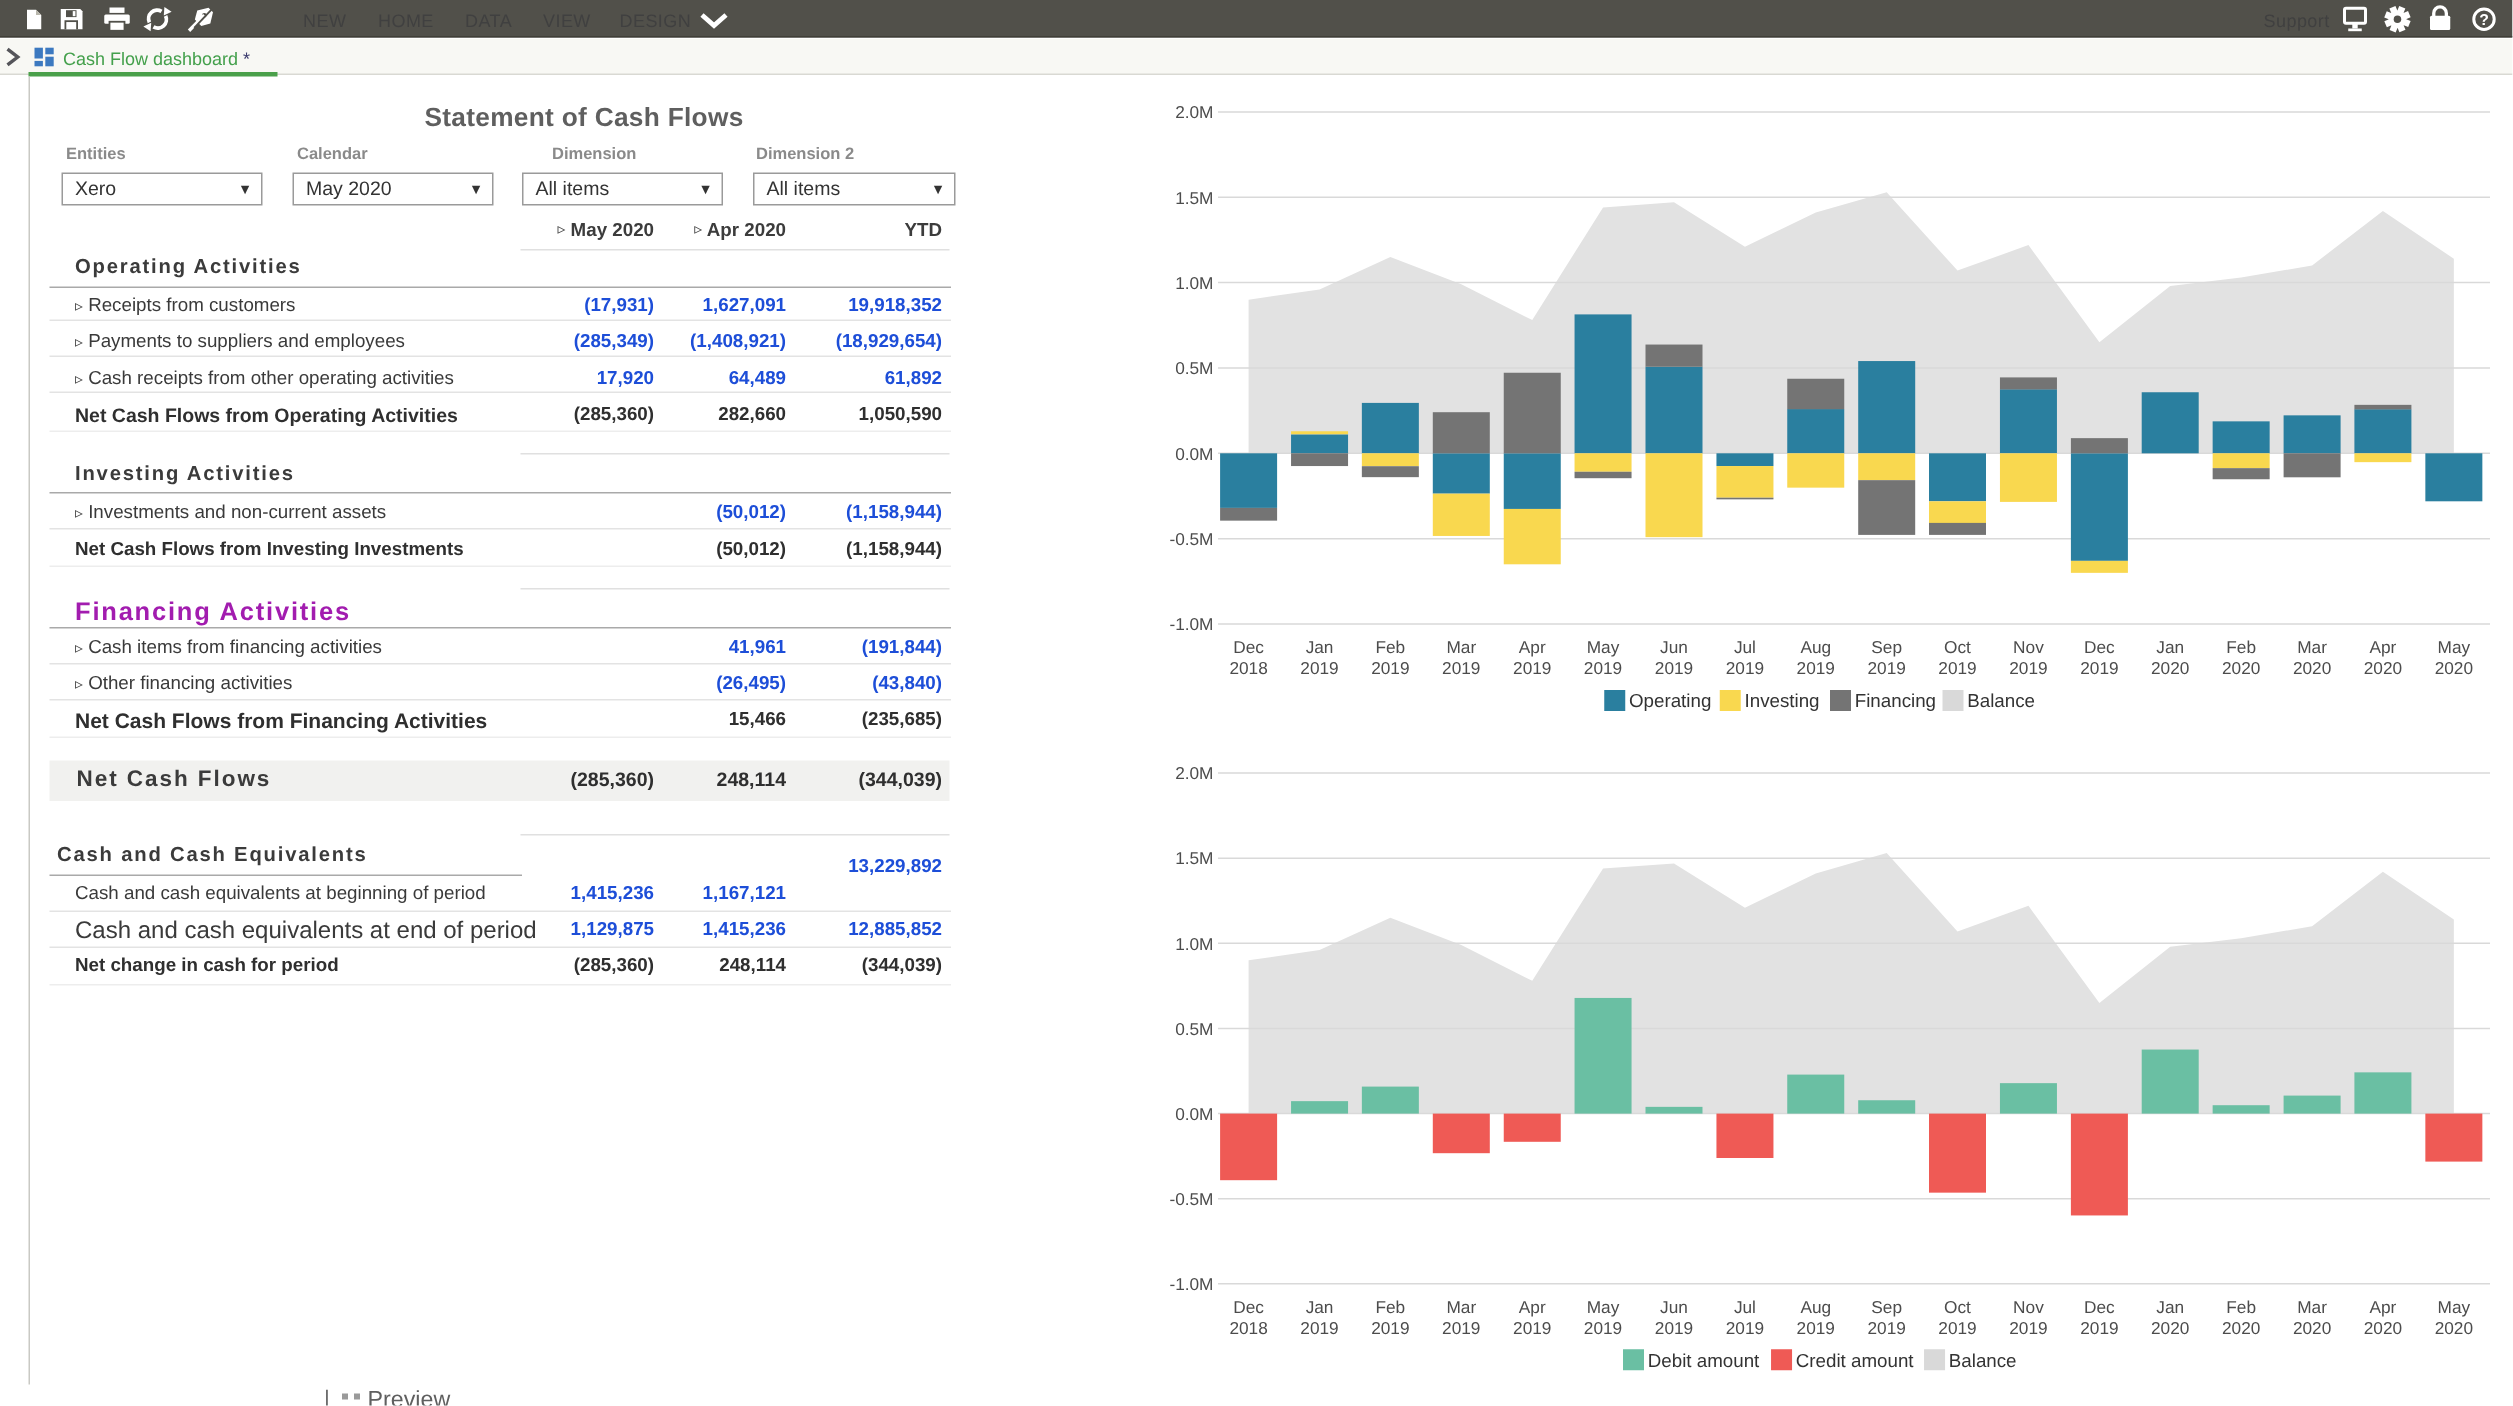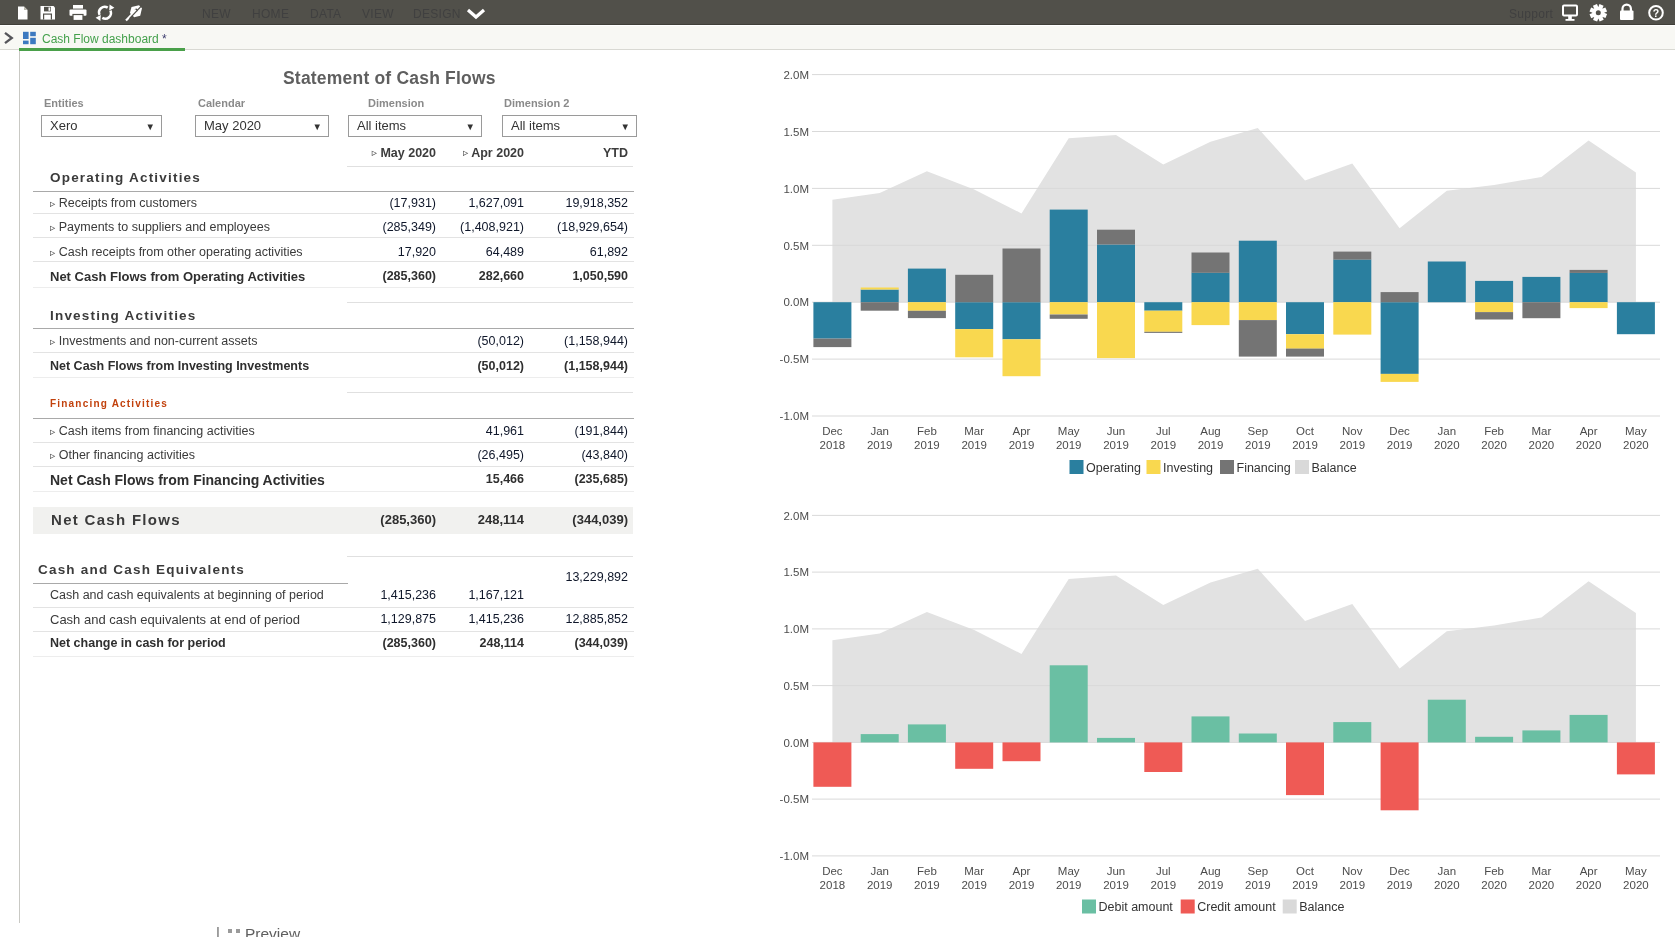--- a/index.html
+++ b/index.html
@@ -6,21 +6,21 @@
   font-family:"Liberation Sans", sans-serif; }
 #page { position:relative; width:1675px; height:937px; }
 #toolbar { position:absolute; left:0; top:0; width:1675px; height:25px; background:#51504a; border-bottom:1px solid #403f38; }
 .mi { position:absolute; top:6.8px; font-size:12px; color:#404040; letter-spacing:0.3px; }
 #tabbar { position:absolute; left:0; top:26px; width:1675px; height:24px; background:#f8f8f4; border-bottom:1px solid #d9d9d3; }
 .sel { position:absolute; top:114.5px; height:22.5px; border:1px solid #9a9a9a; background:#ffffff; font-size:13px; color:#333; padding:2.5px 0 0 8px; }
 .arr { position:absolute; right:6px; top:5.5px; font-size:9.5px; color:#333; }
 .colh { position:absolute; top:146px; font-size:12.5px; font-weight:bold; color:#3c3c3c; text-align:right; }
 .tri { font-size:10.5px; color:#444; font-weight:normal; position:relative; top:-1px; }
 .tri2 { font-size:10.5px; color:#444; }
-.num { position:absolute; font-size:12.5px; color:#0f172a; text-align:right; white-space:nowrap; }
+.num { position:absolute; font-size:12.5px; color:#1d4ed8; text-align:right; white-space:nowrap;font-weight:bold; }
 .num.bold { font-weight:bold; color:#2f2f2f; }
 .c1 { left:336px; width:100px; }
 .c2 { left:424px; width:100px; }
 .c3 { left:528px; width:100px; }
 </style></head>
 <body>
 <div id="page">
 <div id="toolbar"></div>
 <svg style="position:absolute;left:0;top:0" width="1675" height="26">
 <path d="M18 6.5 h6 l3.5 3.5 v9.5 h-9.5 z" fill="#ffffff"></path>
@@ -81,21 +81,21 @@
 <rect x="30.2" y="11.8" width="5.6" height="6.4" fill="#3c79c0"></rect>
 </svg>
 <div style="position:absolute;left:42px;top:31.5px;font-size:12px;color:#44a04c;white-space:nowrap">Cash Flow dashboard <span style="color:#3c3c6e">*</span></div>
 <div style="position:absolute;left:19px;top:47.6px;width:166px;height:3px;background:#4aa04a"></div>
 <div style="position:absolute;left:19px;top:51px;width:1px;height:872px;background:#c9c9c4"></div>
 <div style="position:absolute;left:283px;top:68px;width:212px;text-align:center;font-size:17.5px;font-weight:bold;color:#5f5f5f;letter-spacing:0.2px;white-space:nowrap">Statement of Cash Flows</div>
 <div style="position:absolute;left:44px;top:96.5px;font-size:11px;font-weight:bold;color:#8a8a8a">Entities</div>
 <div style="position:absolute;left:198px;top:96.5px;font-size:11px;font-weight:bold;color:#8a8a8a">Calendar</div>
 <div style="position:absolute;left:368px;top:96.5px;font-size:11px;font-weight:bold;color:#8a8a8a">Dimension</div>
 <div style="position:absolute;left:504px;top:96.5px;font-size:11px;font-weight:bold;color:#8a8a8a">Dimension 2</div>
-<div class="sel" style="left:41px;width:121px">Xero<span class="arr">▼</span></div>
+<div class="sel" style="left:41px;width:134px">Xero<span class="arr">▼</span></div>
 <div class="sel" style="left:195px;width:134px">May 2020<span class="arr">▼</span></div>
 <div class="sel" style="left:348px;width:134px">All items<span class="arr">▼</span></div>
 <div class="sel" style="left:502px;width:135px">All items<span class="arr">▼</span></div>
 <div class="colh" style="left:336px;width:100px"><span class="tri">▹</span> May 2020</div>
 <div class="colh" style="left:424px;width:100px"><span class="tri">▹</span> Apr 2020</div>
 <div class="colh" style="left:528px;width:100px">YTD</div>
 <div style="position:absolute;left:347px;top:166px;width:286px;height:1px;background:#e0e0e0"></div>
 <div style="position:absolute;left:50px;top:169.5px;font-size:13.5px;font-weight:bold;color:#3b3b3b;letter-spacing:1.2px;white-space:nowrap">Operating Activities</div>
 <div style="position:absolute;left:50px;top:196.2px;font-size:12.5px;color:#3a3a3a;white-space:nowrap"><span class="tri2">▹</span> Receipts from customers</div>
 <div class="num c1 " style="top:196.2px">(17,931)</div>
@@ -113,41 +113,41 @@
 <div class="num c1 bold" style="top:268.8px">(285,360)</div>
 <div class="num c2 bold" style="top:268.8px">282,660</div>
 <div class="num c3 bold" style="top:268.8px">1,050,590</div>
 <div style="position:absolute;left:50px;top:308.0px;font-size:13.5px;font-weight:bold;color:#3b3b3b;letter-spacing:1.2px;white-space:nowrap">Investing Activities</div>
 <div style="position:absolute;left:50px;top:334.0px;font-size:12.5px;color:#3a3a3a;white-space:nowrap"><span class="tri2">▹</span> Investments and non-current assets</div>
 <div class="num c2 " style="top:334.0px">(50,012)</div>
 <div class="num c3 " style="top:334.0px">(1,158,944)</div>
 <div style="position:absolute;left:50px;top:358.5px;font-size:12.5px;font-weight:bold;color:#2f2f2f;white-space:nowrap">Net Cash Flows from Investing Investments</div>
 <div class="num c2 bold" style="top:358.5px">(50,012)</div>
 <div class="num c3 bold" style="top:358.5px">(1,158,944)</div>
-<div style="position:absolute;left:50px;top:398.0px;font-size:10px;font-weight:bold;color:#c2410c;letter-spacing:1.2px;white-space:nowrap">Financing Activities</div>
+<div style="position:absolute;left:50px;top:398.0px;font-size:17px;font-weight:bold;color:#a21caf;letter-spacing:1.2px;white-space:nowrap">Financing Activities</div>
 <div style="position:absolute;left:50px;top:424.0px;font-size:12.5px;color:#3a3a3a;white-space:nowrap"><span class="tri2">▹</span> Cash items from financing activities</div>
 <div class="num c2 " style="top:424.0px">41,961</div>
 <div class="num c3 " style="top:424.0px">(191,844)</div>
 <div style="position:absolute;left:50px;top:448.2px;font-size:12.5px;color:#3a3a3a;white-space:nowrap"><span class="tri2">▹</span> Other financing activities</div>
 <div class="num c2 " style="top:448.2px">(26,495)</div>
 <div class="num c3 " style="top:448.2px">(43,840)</div>
 <div style="position:absolute;left:50px;top:472.4px;font-size:14px;font-weight:bold;color:#2f2f2f;white-space:nowrap">Net Cash Flows from Financing Activities</div>
 <div class="num c2 bold" style="top:472.4px">15,466</div>
 <div class="num c3 bold" style="top:472.4px">(235,685)</div>
 <div style="position:absolute;left:33px;top:506.5px;width:600px;height:27px;background:#f1f1ef"></div>
 <div style="position:absolute;left:51px;top:511.0px;font-size:15px;font-weight:bold;color:#3b3b3b;letter-spacing:1.3px;white-space:nowrap">Net Cash Flows</div>
 <div class="num c1 bold" style="top:512.0px;font-size:13px">(285,360)</div>
 <div class="num c2 bold" style="top:512.0px;font-size:13px">248,114</div>
 <div class="num c3 bold" style="top:512.0px;font-size:13px">(344,039)</div>
 <div style="position:absolute;left:38px;top:561.5px;font-size:13.5px;font-weight:bold;color:#3b3b3b;letter-spacing:1.2px;white-space:nowrap">Cash and Cash Equivalents</div>
 <div style="position:absolute;left:50px;top:588.0px;font-size:12.5px;color:#3a3a3a;white-space:nowrap">Cash and cash equivalents at beginning of period</div>
 <div class="num c1 " style="top:588.0px">1,415,236</div>
 <div class="num c2 " style="top:588.0px">1,167,121</div>
 <div class="num c3 " style="top:570px">13,229,892</div>
-<div style="position:absolute;left:50px;top:612.2px;font-size:13px;color:#3a3a3a;white-space:nowrap">Cash and cash equivalents at end of period</div>
+<div style="position:absolute;left:50px;top:612.2px;font-size:16px;color:#3a3a3a;white-space:nowrap">Cash and cash equivalents at end of period</div>
 <div class="num c1 " style="top:612.2px">1,129,875</div>
 <div class="num c2 " style="top:612.2px">1,415,236</div>
 <div class="num c3 " style="top:612.2px">12,885,852</div>
 <div style="position:absolute;left:50px;top:636.4px;font-size:12.5px;font-weight:bold;color:#2f2f2f;white-space:nowrap">Net change in cash for period</div>
 <div class="num c1 bold" style="top:636.4px">(285,360)</div>
 <div class="num c2 bold" style="top:636.4px">248,114</div>
 <div class="num c3 bold" style="top:636.4px">(344,039)</div>
 <div style="position:absolute;left:33px;top:190.8px;width:601px;height:1px;background:#a9a9a9"></div>
 <div style="position:absolute;left:33px;top:212.5px;width:601px;height:1px;background:#e3e3e3"></div>
 <div style="position:absolute;left:33px;top:236.7px;width:601px;height:1px;background:#e3e3e3"></div>

